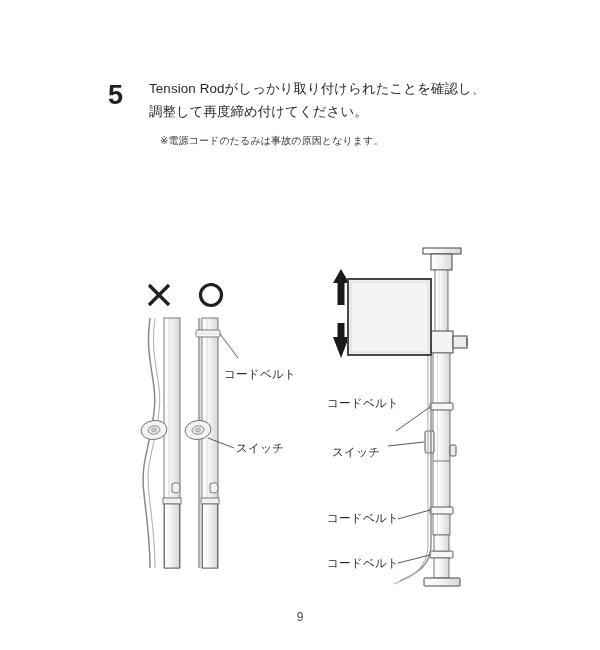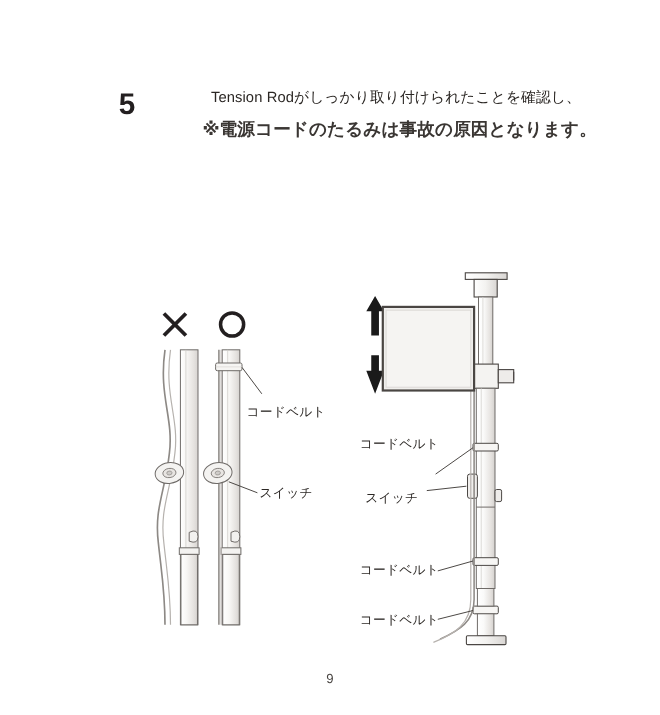--- a/index.html
+++ b/index.html
@@ -29,38 +29,36 @@
     left: 0px;
     top: 4px;
     font-size: 27px;
     font-weight: bold;
     line-height: 1;
     color: #231f20;
     letter-spacing: -0.5px;
   }
   #step-body {
     margin-left: 41px;
-    text-align: right;
   }
   .step-line {
     font-size: 13.4px;
     line-height: 22.5px;
     color: #2b2724;
     white-space: nowrap;
     letter-spacing: 0.1px;
   }
   #step-note {
-    margin-left: 76px;
+    margin-left: 52px;
     margin-top: 9px;
-    font-size: 16px;
+    font-size: 10px;
     line-height: 17px;
     color: #3a3633;
     white-space: nowrap;
     letter-spacing: 0.1px;
-    font-weight: bold;
   }
 
   
   #figure-left {
     position: absolute;
     left: 128px;
     top: 262px;
     width: 200px;
     height: 330px;
   }
@@ -92,20 +90,21 @@
     letter-spacing: 0.2px;
   }
 </style>
 </head>
 <body>
 
 <div id="step-block">
   <div id="step-number">5</div>
   <div id="step-body">
     <div class="step-line">Tension Rodがしっかり取り付けられたことを確認し、</div>
+    <div class="step-line">調整して再度締め付けてください。</div>
   </div>
   <div id="step-note">※電源コードのたるみは事故の原因となります。</div>
 </div>
 
 <div id="figure-left">
   <svg class="fig-svg" width="200" height="330" viewBox="0 0 200 330">
     <defs>
       <linearGradient id="rodg" x1="0" y1="0" x2="1" y2="0">
         <stop offset="0%" stop-color="#ffffff"></stop>
         <stop offset="35%" stop-color="#f7f6f4"></stop>

